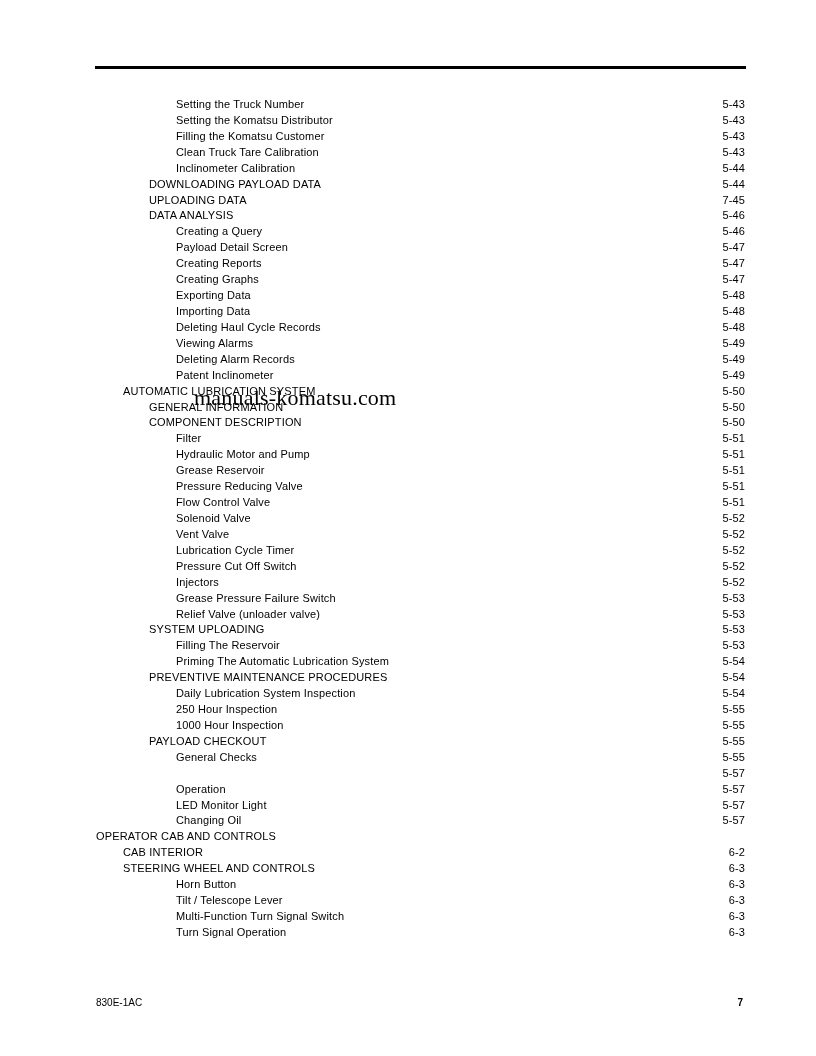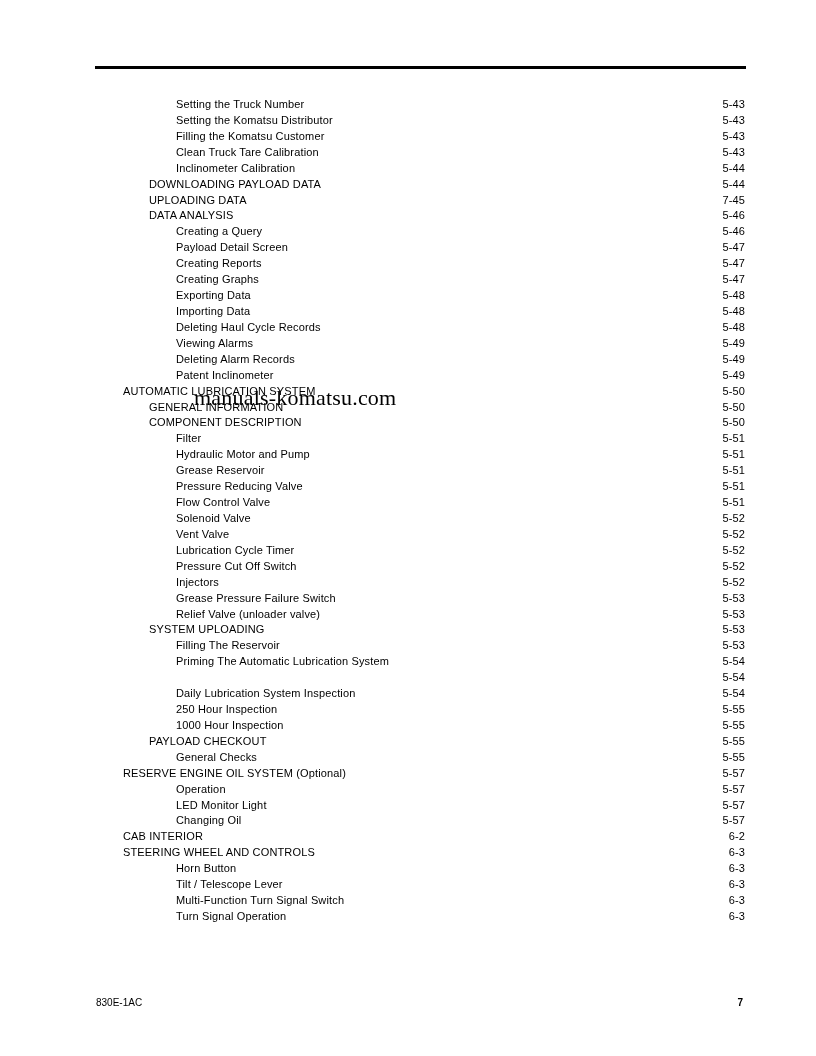--- a/index.html
+++ b/index.html
@@ -273,20 +273,21 @@
       <span class="toc-title">Filling The Reservoir</span>
       <span class="toc-leader"></span>
       <span class="toc-page">5-53</span>
     </div>
     <div class="toc-row lvl3">
       <span class="toc-title">Priming The Automatic Lubrication System</span>
       <span class="toc-leader"></span>
       <span class="toc-page">5-54</span>
     </div>
     <div class="toc-row lvl2">
+      <span class="toc-title">PREVENTIVE MAINTENANCE PROCEDURES</span>
       <span class="toc-leader"></span>
       <span class="toc-page">5-54</span>
     </div>
     <div class="toc-row lvl3">
       <span class="toc-title">Daily Lubrication System Inspection</span>
       <span class="toc-leader"></span>
       <span class="toc-page">5-54</span>
     </div>
     <div class="toc-row lvl3">
       <span class="toc-title">250 Hour Inspection</span>
@@ -302,38 +303,40 @@
       <span class="toc-title">PAYLOAD CHECKOUT</span>
       <span class="toc-leader"></span>
       <span class="toc-page">5-55</span>
     </div>
     <div class="toc-row lvl3">
       <span class="toc-title">General Checks</span>
       <span class="toc-leader"></span>
       <span class="toc-page">5-55</span>
     </div>
     <div class="toc-row lvl1">
-      <span class="toc-title">RESERVE ENGINE OIL SYSTEM (Optional)</span>
       <span class="toc-leader"></span>
       <span class="toc-page">5-57</span>
     </div>
     <div class="toc-row lvl3">
       <span class="toc-title">Operation</span>
       <span class="toc-leader"></span>
       <span class="toc-page">5-57</span>
     </div>
     <div class="toc-row lvl3">
       <span class="toc-title">LED Monitor Light</span>
       <span class="toc-leader"></span>
       <span class="toc-page">5-57</span>
     </div>
     <div class="toc-row lvl3">
       <span class="toc-title">Changing Oil</span>
       <span class="toc-leader"></span>
       <span class="toc-page">5-57</span>
+    </div>
+    <div class="toc-row lvl0">
+      <span class="toc-title">OPERATOR CAB AND CONTROLS</span>
     </div>
     <div class="toc-row lvl1">
       <span class="toc-title">CAB INTERIOR</span>
       <span class="toc-leader"></span>
       <span class="toc-page">6-2</span>
     </div>
     <div class="toc-row lvl1">
       <span class="toc-title">STEERING WHEEL AND CONTROLS</span>
       <span class="toc-leader"></span>
       <span class="toc-page">6-3</span>

